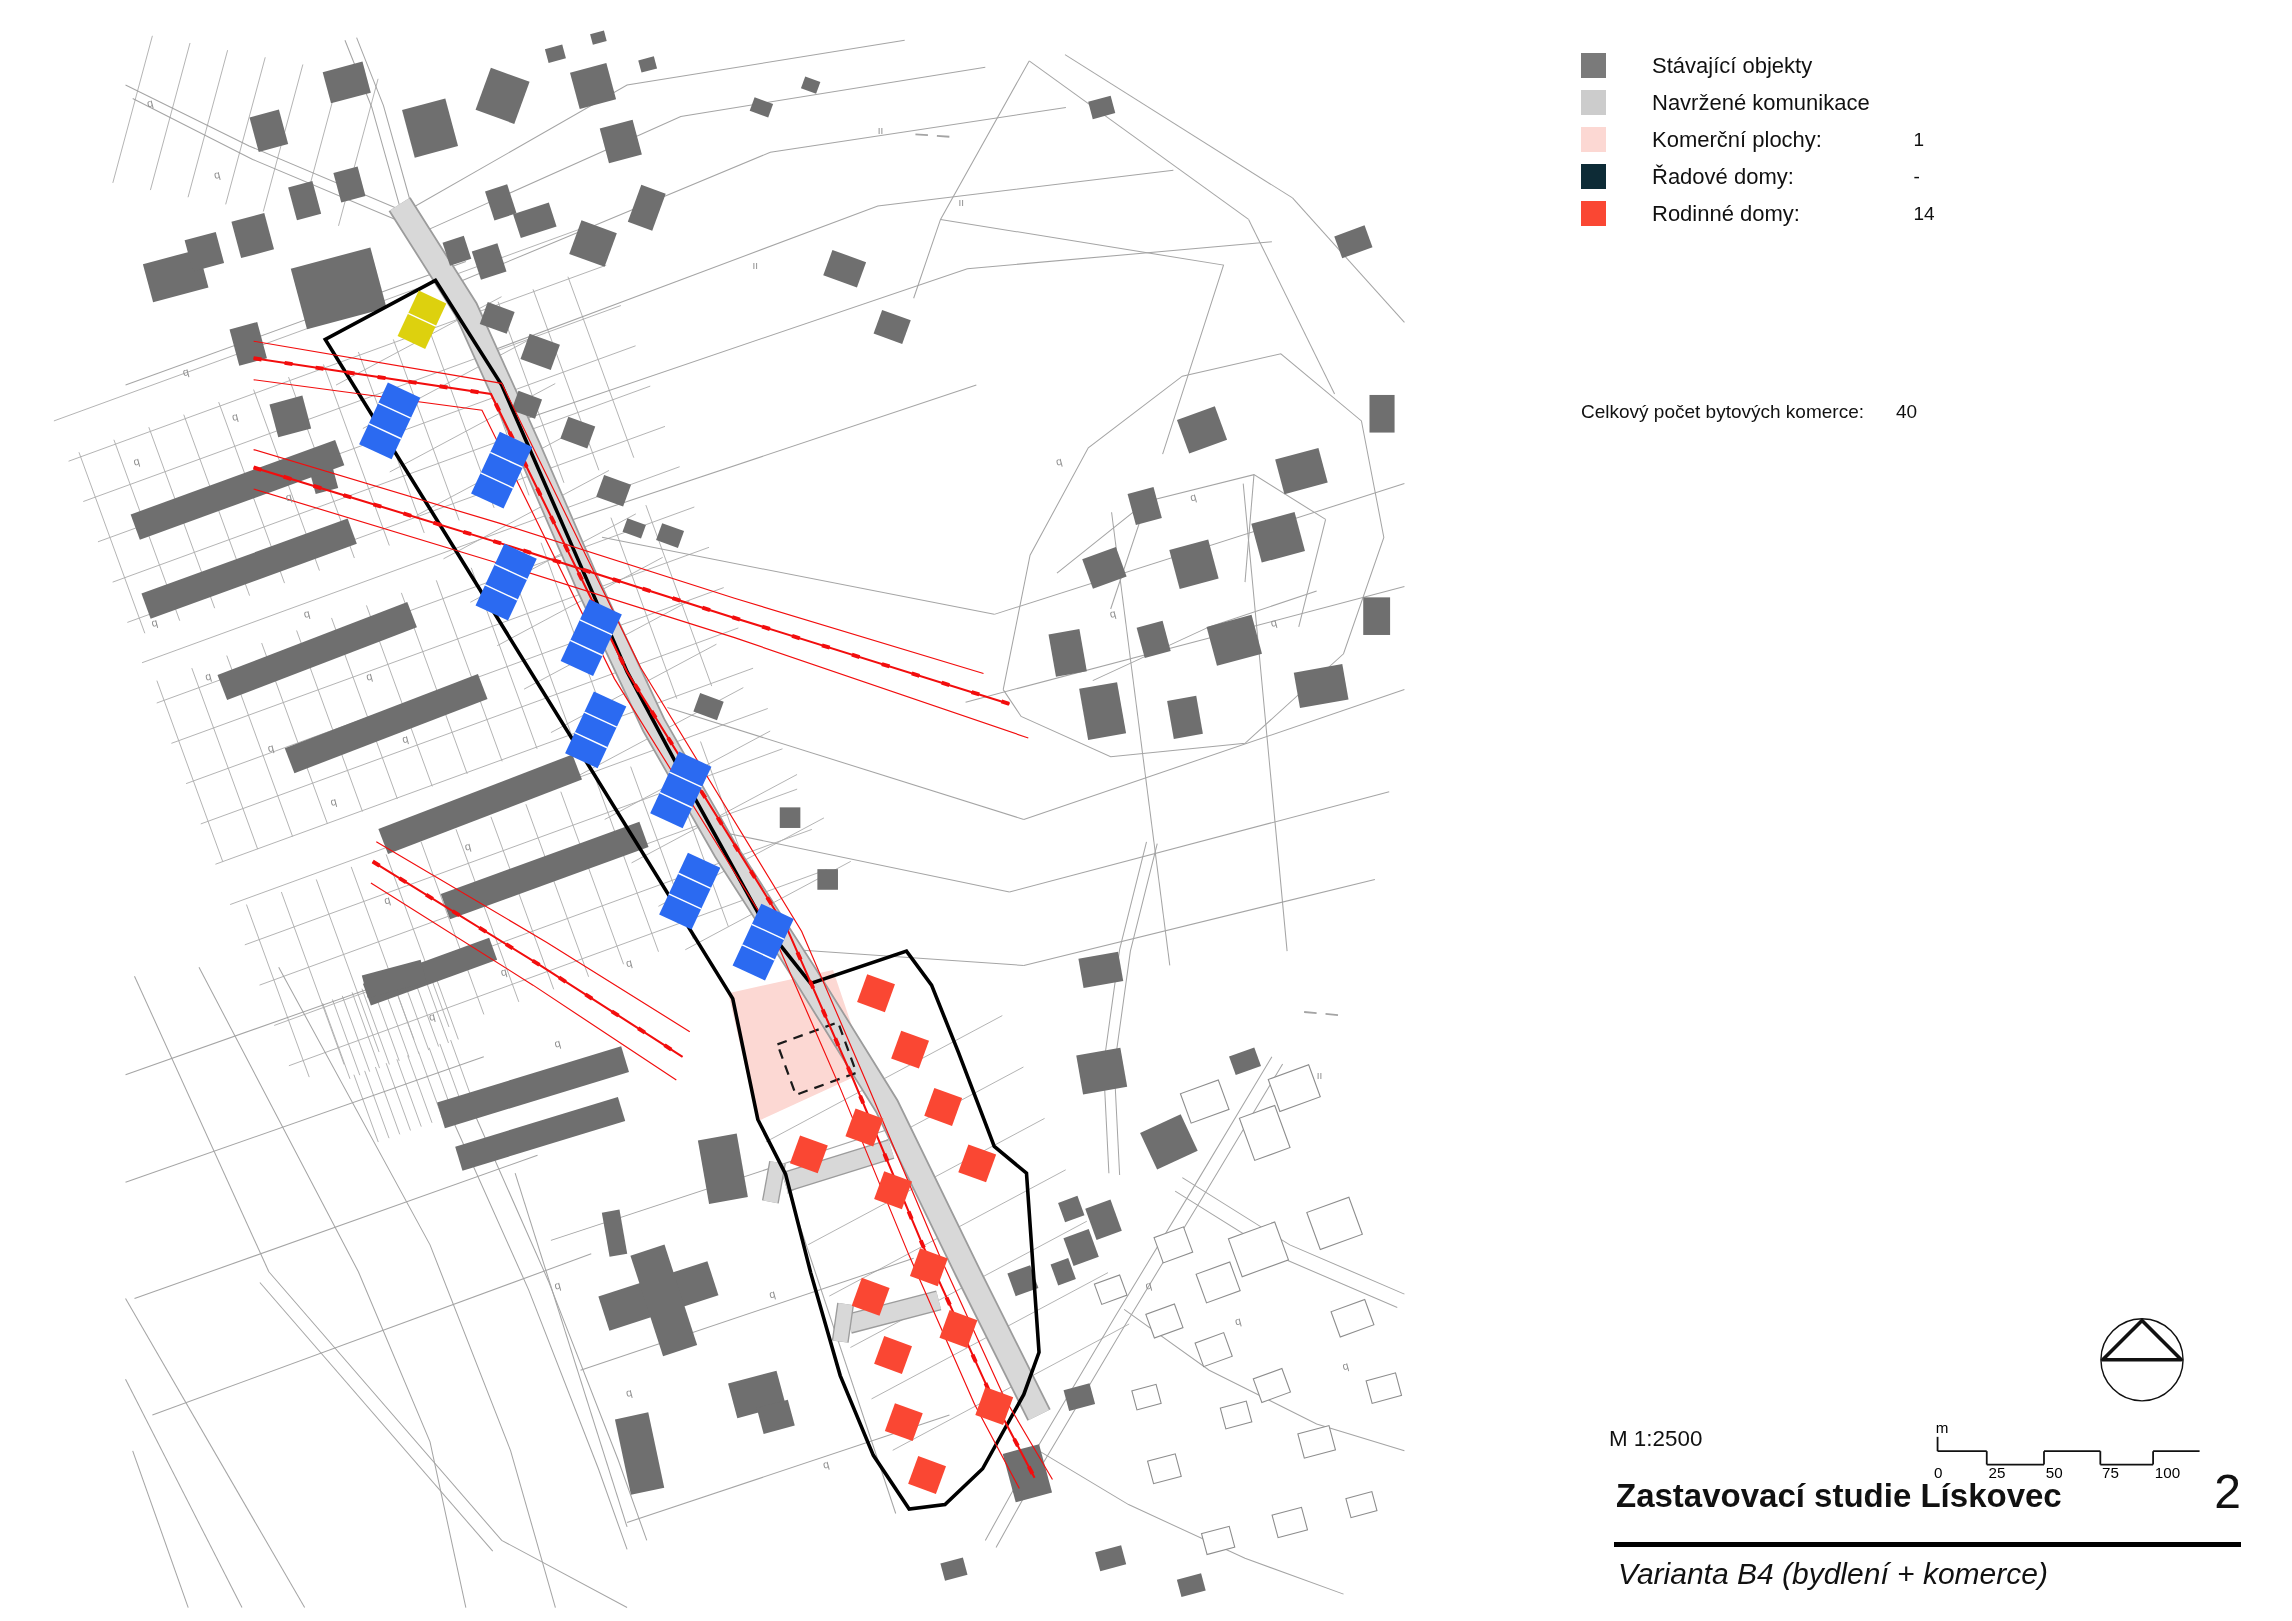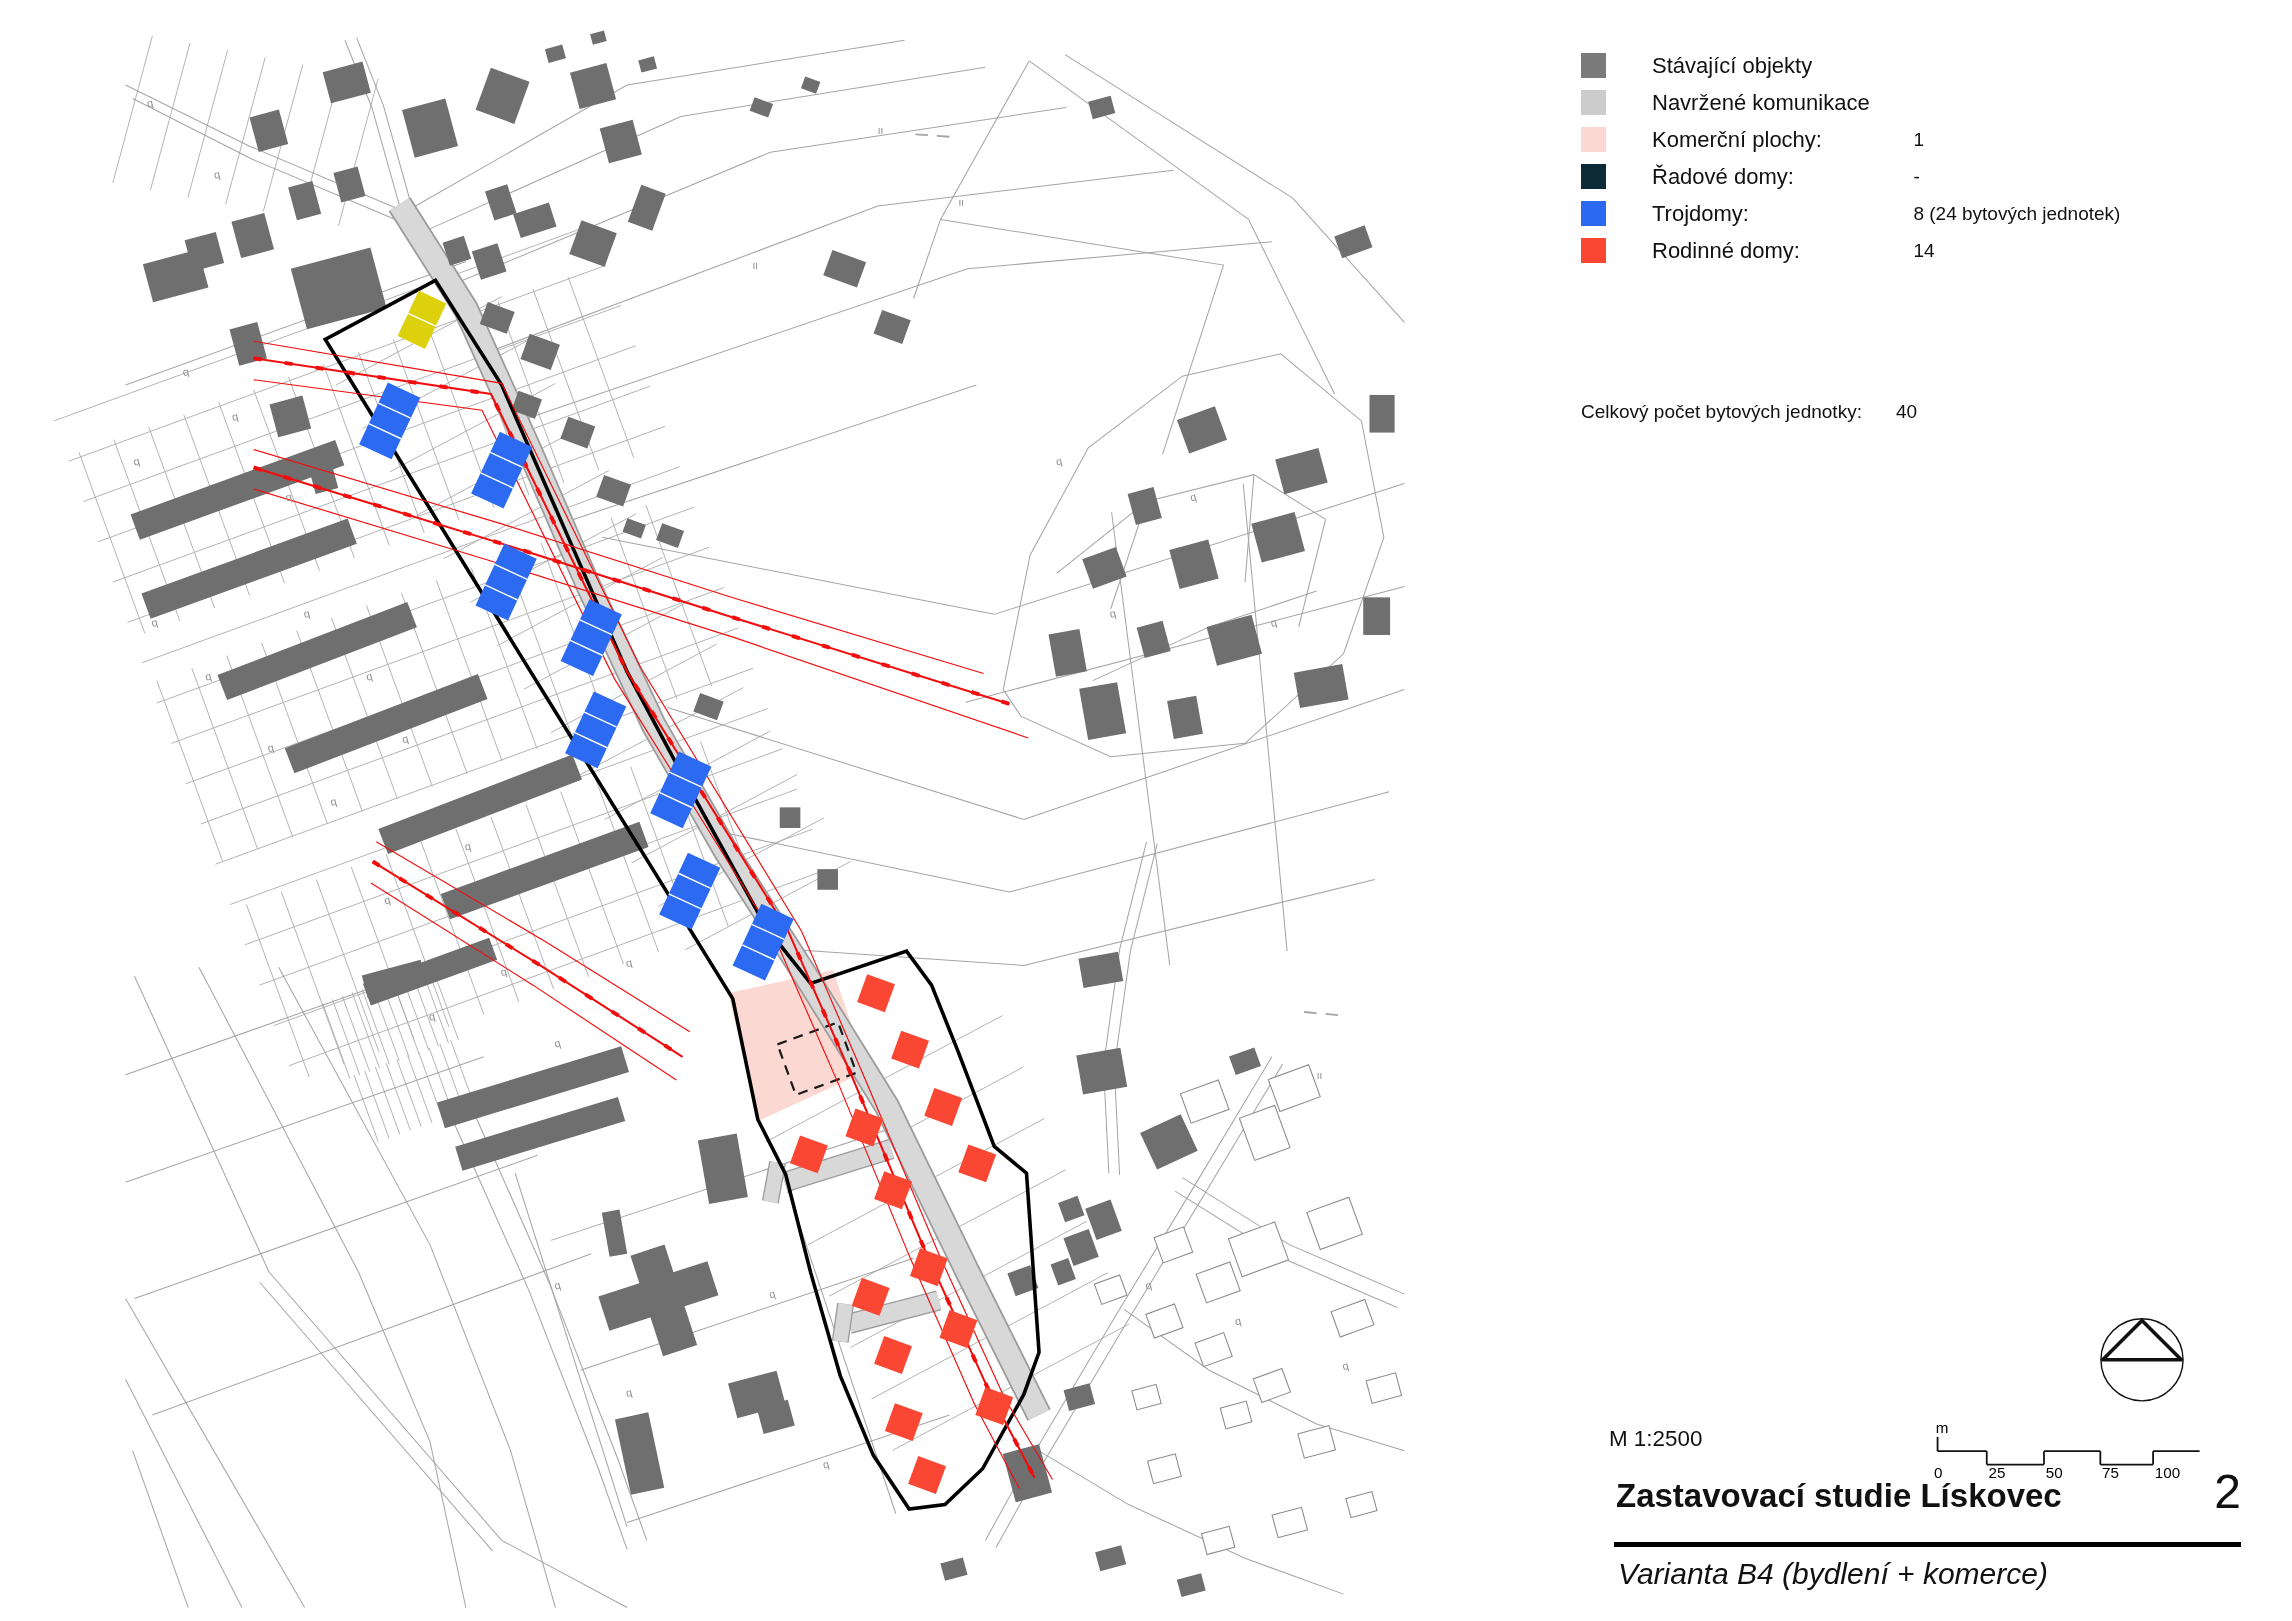--- a/index.html
+++ b/index.html
@@ -497,33 +497,28 @@
           <span class="legend-swatch" style="background: rgb(252, 216, 211);"></span>
           <span class="legend-label">Komerční plochy:</span>
           <span class="legend-value">1</span>
         </div>
         <div class="legend-row">
           <span class="legend-swatch" style="background: rgb(13, 43, 54);"></span>
           <span class="legend-label">Řadové domy:</span>
           <span class="legend-value">-</span>
         </div>
         <div class="legend-row">
-          <span class="legend-swatch" style="background: rgb(43, 105, 242);"></span>
-          <span class="legend-label">Trojdomy:</span>
-          <span class="legend-value">8 (24 bytových jednotek)</span>
-        </div>
-        <div class="legend-row">
           <span class="legend-swatch" style="background: rgb(250, 71, 51);"></span>
           <span class="legend-label">Rodinné domy:</span>
           <span class="legend-value">14</span>
         </div>
       </div>
   </div>
   <div class="legend-total">
-    <span class="t-label">Celkový počet bytových jednotky:</span>
+    <span class="t-label">Celkový počet bytových komerce:</span>
     <span class="t-value">40</span>
   </div>
 
   <div class="scale-label">M 1:2500</div>
   <svg id="scalebar" width="313" height="72" viewBox="0 0 350 80">
       <line x1="23" y1="48" x2="78" y2="48" stroke="#111" stroke-width="2"></line>
       <line x1="78" y1="48" x2="78" y2="63" stroke="#111" stroke-width="2"></line>
       <line x1="78" y1="63" x2="142" y2="63" stroke="#111" stroke-width="2"></line>
       <line x1="142" y1="63" x2="142" y2="48" stroke="#111" stroke-width="2"></line>
       <line x1="142" y1="48" x2="205" y2="48" stroke="#111" stroke-width="2"></line>

